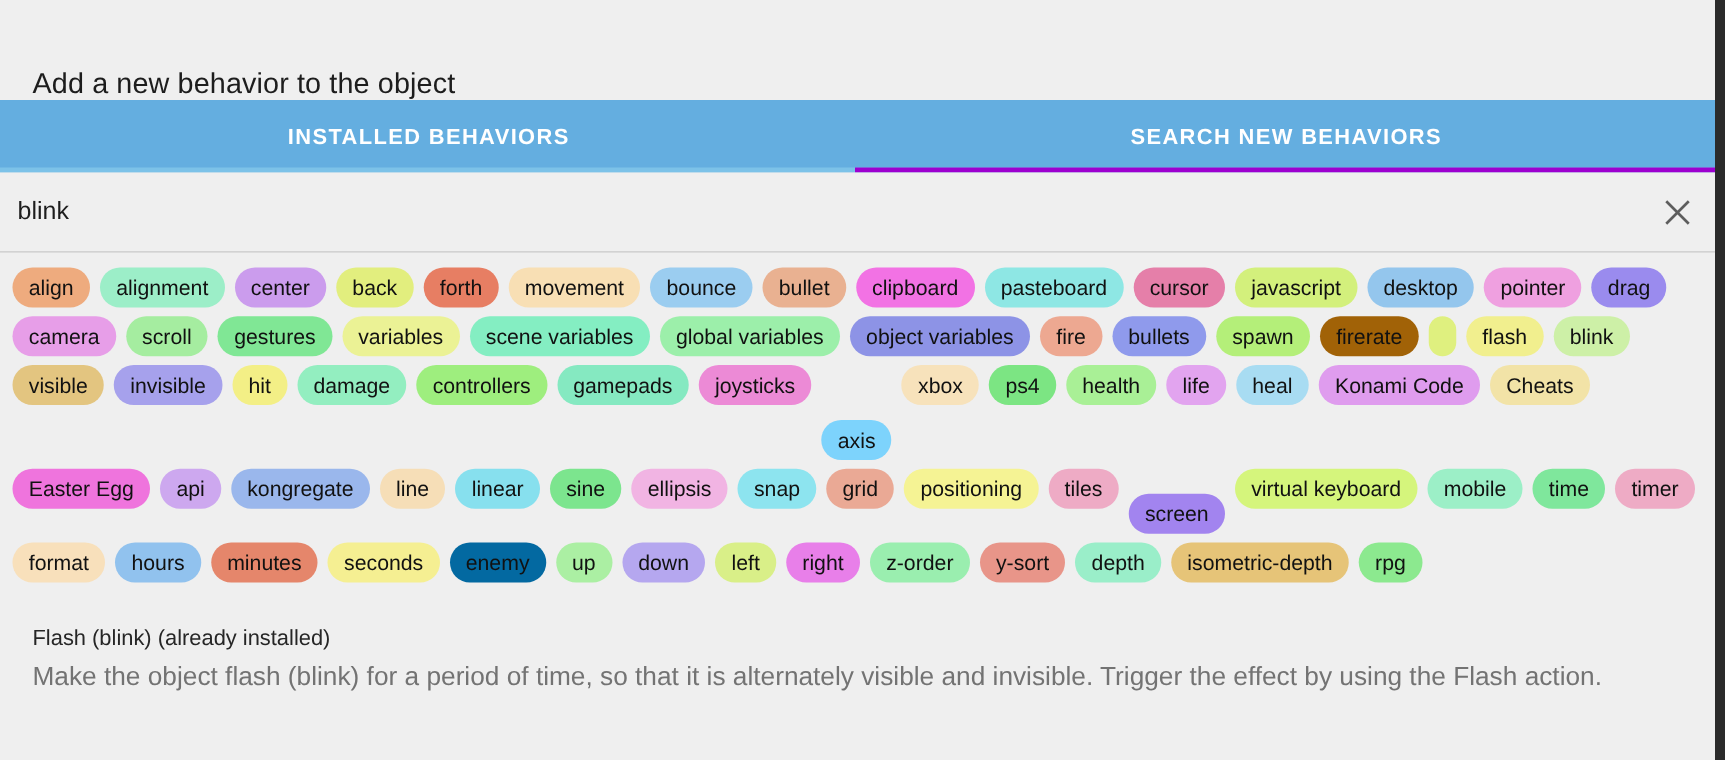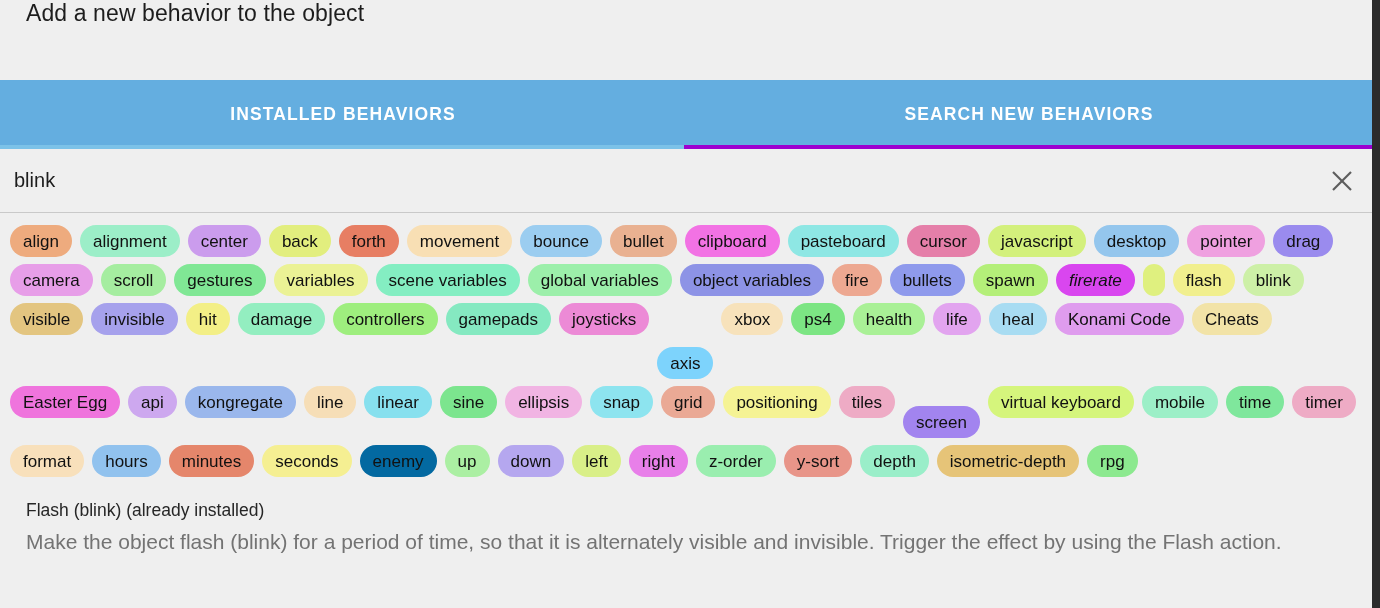--- a/index.html
+++ b/index.html
@@ -22,33 +22,33 @@
     left: 1372px; top: 0;
     width: 8px; height: 608px;
     background: #2b2b2b;
   }
 
   
   #header {
     height: 80px;
     background: #efefef;
     display: flex;
-    align-items: flex-start;
+    align-items: flex-end;
     padding-left: 26px;
   }
   #header-title {
     font-size: 23px;
     color: #1d1d1d;
     letter-spacing: 0.1px;
   }
 
   
   #tabs {
     position: relative;
-    height: 69px;
+    height: 58px;
     background: #64aee0;
     display: flex;
   }
   .tab {
     flex: 1 1 50%;
     display: flex;
     align-items: center;
     justify-content: center;
     color: #ffffff;
     font-size: 17.5px;
@@ -197,21 +197,21 @@
       <span class="tag" style="background: rgb(231, 158, 232);">camera</span>
       <span class="tag" style="background: rgb(165, 237, 160);">scroll</span>
       <span class="tag" style="background: rgb(128, 231, 149);">gestures</span>
       <span class="tag" style="background: rgb(235, 242, 149);">variables</span>
       <span class="tag" style="background: rgb(132, 238, 194);">scene variables</span>
       <span class="tag" style="background: rgb(156, 239, 170);">global variables</span>
       <span class="tag" style="background: rgb(141, 147, 230);">object variables</span>
       <span class="tag" style="background: rgb(237, 168, 145);">fire</span>
       <span class="tag" style="background: rgb(143, 154, 236);">bullets</span>
       <span class="tag" style="background: rgb(180, 239, 121);">spawn</span>
-      <span class="tag" style="background: #d946ef; font-style: italic;">firerate</span>
+      <span class="tag" style="background: #a16207;">firerate</span>
       <span class="tag empty" style="background: rgb(223, 240, 127);"></span>
       <span class="tag" style="background: rgb(241, 239, 142);">flash</span>
       <span class="tag" style="background: rgb(205, 240, 167);">blink</span>
       <span class="tag" style="background: rgb(227, 197, 128);">visible</span>
       <span class="tag" style="background: rgb(166, 161, 236);">invisible</span>
       <span class="tag" style="background: rgb(243, 239, 134);">hit</span>
       <span class="tag" style="background: rgb(147, 238, 192);">damage</span>
       <span class="tag" style="background: rgb(158, 238, 126);">controllers</span>
       <span class="tag" style="background: rgb(133, 233, 193);">gamepads</span>
       <span class="tag" style="background: rgb(236, 138, 214);">joysticks</span>

